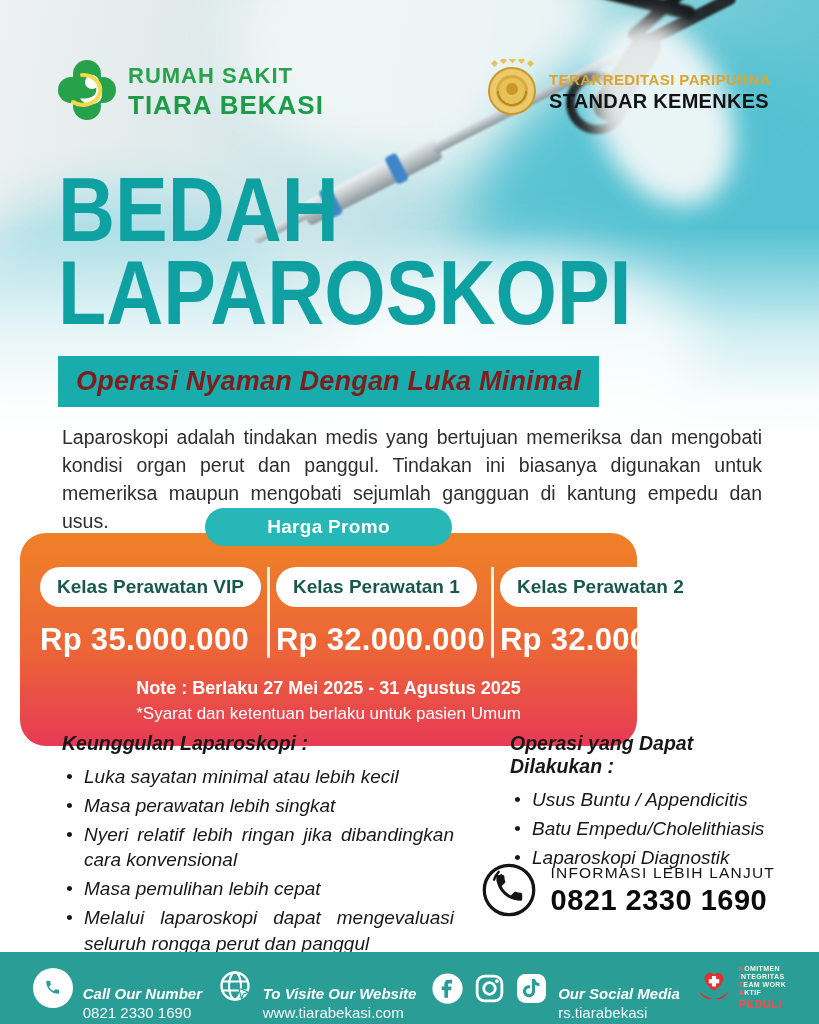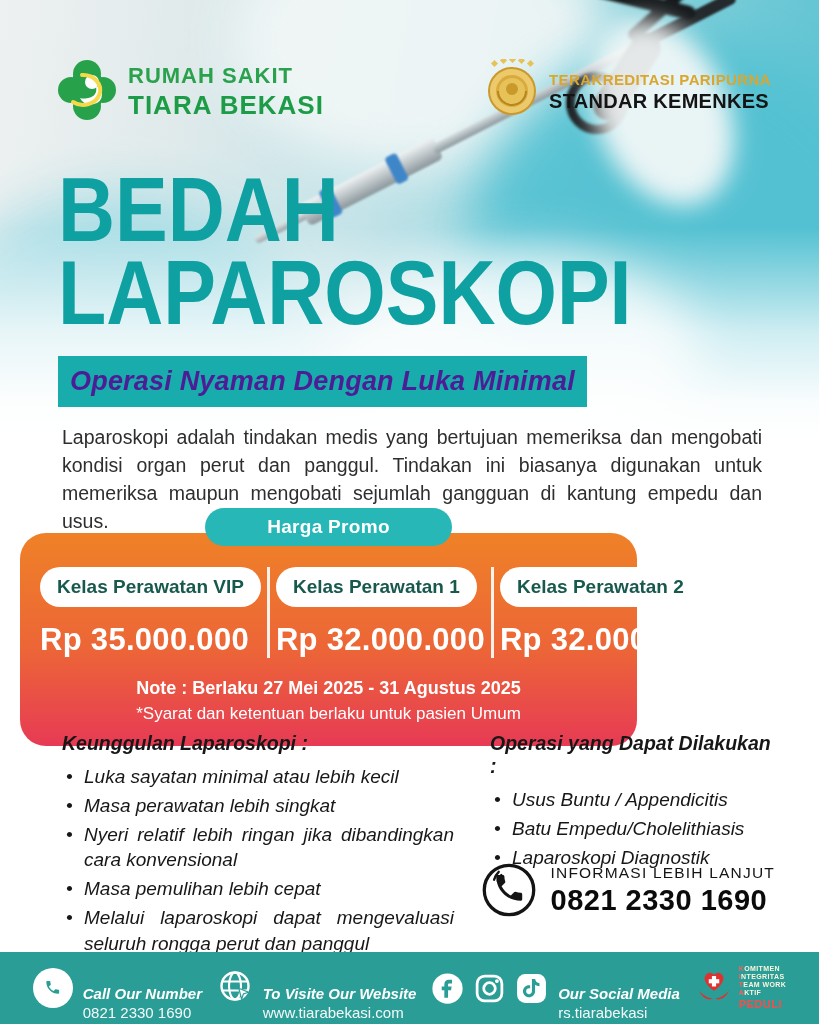--- a/index.html
+++ b/index.html
@@ -36,41 +36,41 @@
   .header{position:absolute;left:58px;right:48px;top:58px;display:flex;justify-content:space-between;align-items:center;z-index:3;}
   .brand{display:flex;align-items:center;gap:12px;}
   .brand-text .l1{font-size:22px;letter-spacing:1px;color:#2aa14c;font-weight:600;}
   .brand-text .l2{font-size:26px;letter-spacing:1px;color:#1d9c47;font-weight:bold;margin-top:1px;}
   .accred{display:flex;align-items:center;gap:10px;}
   .accred-text .a1{font-size:15px;font-weight:bold;color:#d9a62e;letter-spacing:.4px;}
   .accred-text .a2{font-size:20px;font-weight:bold;color:#141414;letter-spacing:.3px;margin-top:2px;}
   
   .title{position:absolute;left:58px;top:168px;z-index:3;color:#0fa1a1;font-weight:bold;
     font-size:79px;line-height:.93;letter-spacing:0px;transform:scaleY(1.14);transform-origin:top left;}
-  .tagline{position:absolute;left:58px;top:356px;z-index:3;background:#18acac;color:#4c1d95;
-    font-size:27px;font-weight:bold;font-style:italic;padding:10px 12px;letter-spacing:.2px;}
+  .tagline{position:absolute;left:58px;top:356px;z-index:3;background:#18acac;color:#7f1d1d;
+    font-size:27px;font-weight:bold;font-style:italic;padding:10px 18px;letter-spacing:.2px;}
   
   .desc{position:absolute;left:62px;top:424px;width:700px;z-index:3;font-size:19.5px;color:#2e2e2e;
     line-height:1.43;text-align:justify;}
   
   .promo{position:absolute;left:0;top:508px;width:657px;z-index:3;}
   .promo-badge{width:fit-content;margin:0 auto;position:relative;z-index:2;background:#28b7b7;color:#fff;
     font-size:19px;font-weight:bold;padding:8px 62px;border-radius:20px;letter-spacing:.3px;}
   .promo-box{margin:-13px 20px 0 20px;border-radius:26px;padding:34px 14px 22px 14px;
     background:linear-gradient(180deg,#ef8127 0%,#ec6537 55%,#e73a55 100%);}
   .tiers{display:flex;align-items:stretch;}
   .tier{flex:1;text-align:left;padding:0 6px;}
   .tier + .tier{border-left:3px solid rgba(255,255,255,.9);}
   .tier-pill{display:inline-block;background:#fff;border-radius:21px;padding:9px 17px;
     color:#18594e;font-size:19px;font-weight:bold;white-space:nowrap;}
   .tier-price{margin-top:15px;color:#fff;font-size:31px;font-weight:bold;letter-spacing:.3px;white-space:nowrap;}
   .promo-note{margin-top:20px;text-align:center;color:#fff;font-size:18px;font-weight:bold;}
   .promo-terms{margin-top:5px;text-align:center;color:#fff;font-size:17px;}
   
-  .lists{position:absolute;left:62px;top:732px;right:38px;display:flex;gap:36px;z-index:3;color:#171717;}
+  .lists{position:absolute;left:62px;top:732px;right:38px;display:flex;gap:56px;z-index:3;color:#171717;}
   .col-left{width:392px;flex:none;}
   .col-right{flex:1;}
   .list-heading{font-size:19.5px;font-weight:bold;font-style:italic;margin-bottom:9px;}
   ul.blist{list-style:none;margin:0;padding:0;font-style:italic;font-size:19px;line-height:1.36;}
   ul.blist li{position:relative;padding-left:22px;margin-bottom:3px;}
   ul.blist li::before{content:"•";position:absolute;left:4px;top:0;}
   .col-left ul.blist li{text-align:justify;}
   
   .contact{position:absolute;right:44px;top:862px;display:flex;align-items:center;gap:14px;z-index:3;}
   .contact-icon{width:56px;height:56px;flex:none;}

